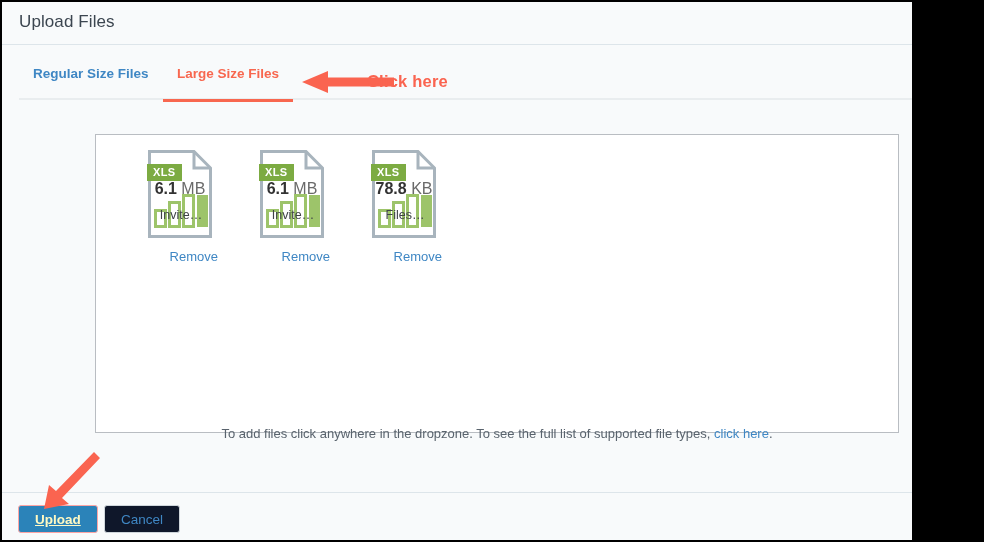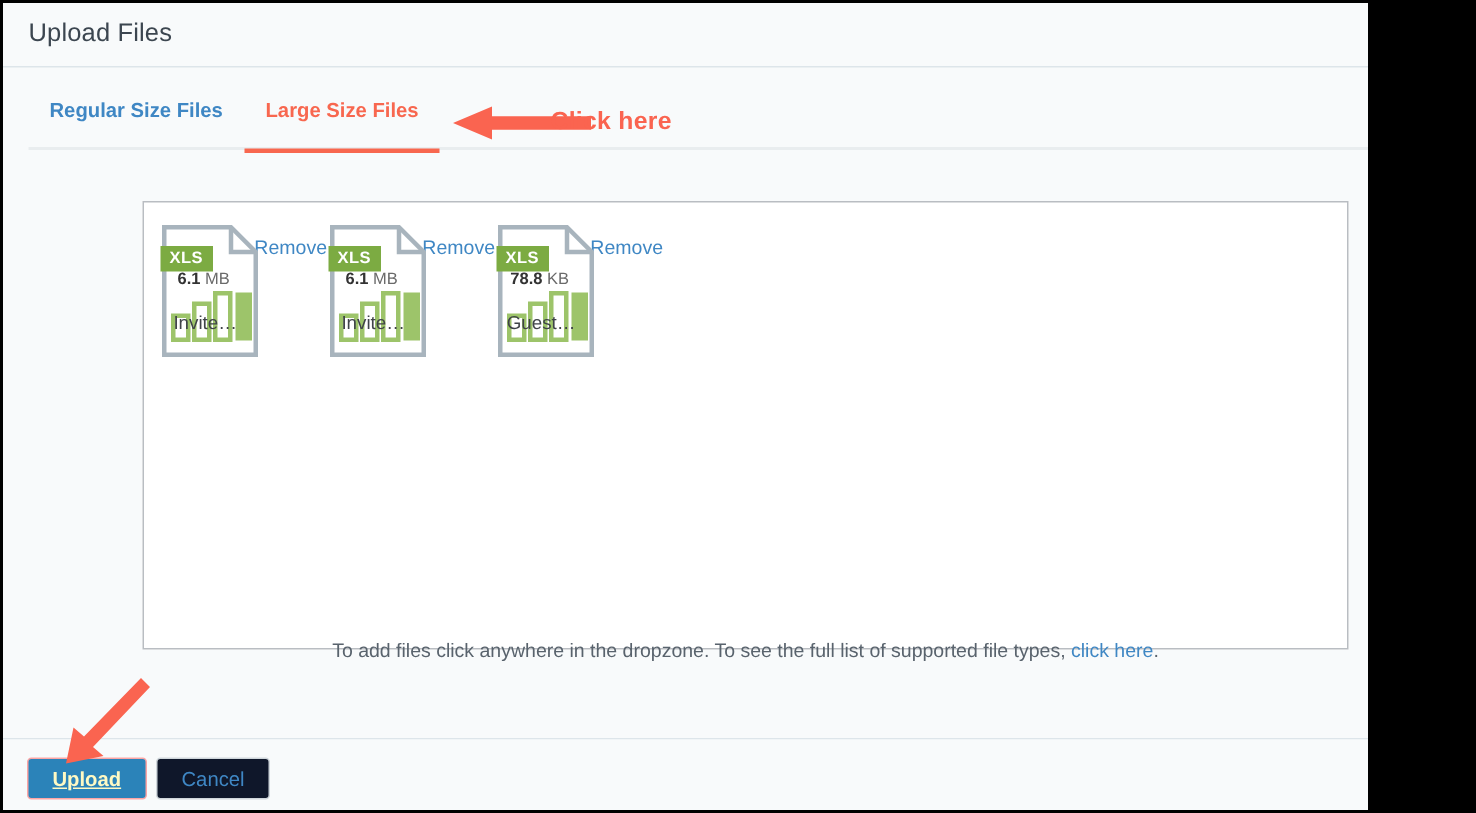--- a/index.html
+++ b/index.html
@@ -110,22 +110,22 @@
   }
   #file-list {
     position: absolute;
     left: 10px; top: 10px;
     display: flex;
     gap: 0px;
   }
   .file-card {
     width: 112px;
     display: flex;
-    flex-direction: row;
-    align-items: flex-start;
+    flex-direction: column;
+    align-items: flex-end;
     padding-top: 3px;
   }
   .file-thumb {
     position: relative;
     width: 72px; height: 92px;
   }
   .doc-svg { position: absolute; left: 0; top: 0; }
   .xls-badge {
     position: absolute;
     left: 1px; top: 16px;
@@ -135,21 +135,21 @@
     font-weight: bold;
     letter-spacing: .3px;
     padding: 3px 7px 3px 6px;
     line-height: 1;
   }
   .file-size {
     position: absolute;
     left: 0; right: 4px;
     top: 32px;
     text-align: center;
-    font-size: 11px;
+    font-size: 16px;
     color: #4a4a4a;
     white-space: nowrap;
   }
   .file-size b { font-weight: bold; color: #333; }
   .file-size span.unit { font-weight: normal; color: #6a6a6a; }
   .chart-svg { position: absolute; left: 8px; top: 46px; }
   .file-name {
     position: absolute;
     left: 0; right: 2px;
     top: 60px;
@@ -296,21 +296,21 @@
             <div class="xls-badge">XLS</div>
             <div class="file-size">
               <b>78.8</b><span class="unit">&nbsp;</span><span class="unit">KB</span>
             </div>
             <svg class="chart-svg" width="56" height="34" viewBox="0 0 56 34">
               <rect x="1.5" y="16.5" width="10" height="16" fill="none" stroke="#9dc46a" stroke-width="3"></rect>
               <rect x="15.5" y="8.5" width="10" height="24" fill="none" stroke="#9dc46a" stroke-width="3"></rect>
               <rect x="29.5" y="1.5" width="10" height="31" fill="none" stroke="#9dc46a" stroke-width="3"></rect>
               <rect x="43" y="1" width="11" height="32" fill="#9dc46a"></rect>
             </svg>
-            <div class="file-name">Guest…</div>
+            <div class="file-name">Files…</div>
           </div>
           <div class="remove-link">Remove</div>
         </div>
 
       </div>
     </div>
 
     <div id="hint">
       <span>To add files click anywhere in the dropzone. To see the full list of supported file types, </span><span id="hint-link">click here</span><span>.</span>
     </div>

